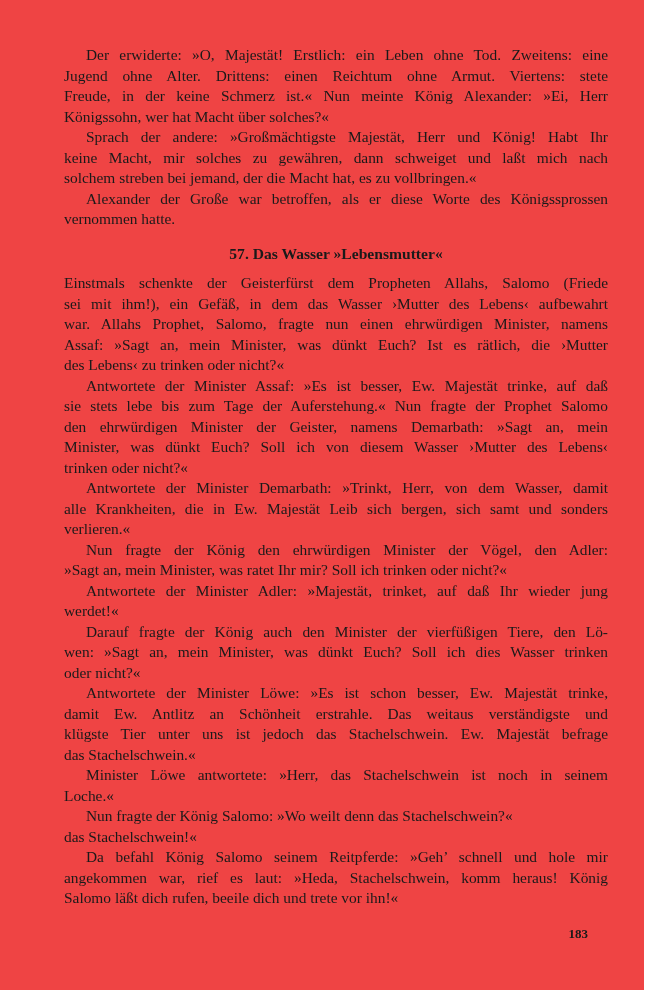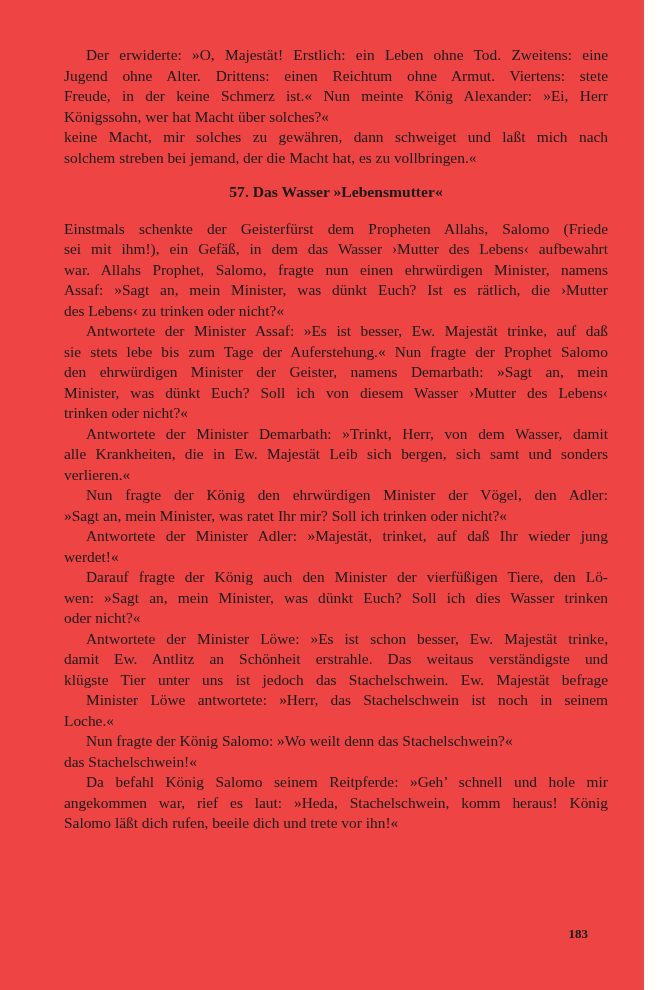--- a/index.html
+++ b/index.html
@@ -39,21 +39,21 @@
   .line.last {
     text-align: center;
     text-align-last: left;
   }
   .line.indent {
     padding-left: 22px;
   }
   .heading {
     height: 20.5px;
     margin-top: 14px;
-    margin-bottom: 16px;
+    margin-bottom: 9px;
     font-weight: bold;
     font-size: 15.6px;
     text-align: center;
     text-align-last: center;
   }
   .page-number {
     position: absolute;
     top: 926px;
     right: 56px;
     font-size: 13px;
@@ -67,22 +67,27 @@
 
 <div class="book-page">
   <div class="text-block">
       <div class="para">
         <div class="line indent">Der erwiderte: »O, Majestät! Erstlich: ein Leben ohne Tod. Zweitens: eine</div>
         <div class="line">Jugend ohne Alter. Drittens: einen Reichtum ohne Armut. Viertens: stete</div>
         <div class="line">Freude, in der keine Schmerz ist.« Nun meinte König Alexander: »Ei, Herr</div>
         <div class="line last">Königssohn, wer hat Macht über solches?«</div>
       </div>
       <div class="para">
+        <div class="line indent">Sprach der andere: »Großmächtigste Majestät, Herr und König! Habt Ihr</div>
         <div class="line">keine Macht, mir solches zu gewähren, dann schweiget und laßt mich nach</div>
         <div class="line last">solchem streben bei jemand, der die Macht hat, es zu vollbringen.«</div>
+      </div>
+      <div class="para">
+        <div class="line indent">Alexander der Große war betroffen, als er diese Worte des Königssprossen</div>
+        <div class="line last">vernommen hatte.</div>
       </div>
       <div class="heading">57. Das Wasser »Lebensmutter«</div>
       <div class="para">
         <div class="line">Einstmals schenkte der Geisterfürst dem Propheten Allahs, Salomo (Friede</div>
         <div class="line">sei mit ihm!), ein Gefäß, in dem das Wasser ›Mutter des Lebens‹ aufbewahrt</div>
         <div class="line">war. Allahs Prophet, Salomo, fragte nun einen ehrwürdigen Minister, namens</div>
         <div class="line">Assaf: »Sagt an, mein Minister, was dünkt Euch? Ist es rätlich, die ›Mutter</div>
         <div class="line last">des Lebens‹ zu trinken oder nicht?«</div>
       </div>
       <div class="para">
@@ -107,20 +112,21 @@
       </div>
       <div class="para">
         <div class="line indent">Darauf fragte der König auch den Minister der vierfüßigen Tiere, den Lö-</div>
         <div class="line">wen: »Sagt an, mein Minister, was dünkt Euch? Soll ich dies Wasser trinken</div>
         <div class="line last">oder nicht?«</div>
       </div>
       <div class="para">
         <div class="line indent">Antwortete der Minister Löwe: »Es ist schon besser, Ew. Majestät trinke,</div>
         <div class="line">damit Ew. Antlitz an Schönheit erstrahle. Das weitaus verständigste und</div>
         <div class="line">klügste Tier unter uns ist jedoch das Stachelschwein. Ew. Majestät befrage</div>
+        <div class="line last">das Stachelschwein.«</div>
       </div>
       <div class="para">
         <div class="line indent">Minister Löwe antwortete: »Herr, das Stachelschwein ist noch in seinem</div>
         <div class="line last">Loche.«</div>
       </div>
       <div class="para">
         <div class="line last indent">Nun fragte der König Salomo: »Wo weilt denn das Stachelschwein?«</div>
       </div>
       <div class="para">
         <div class="line last">das Stachelschwein!«</div>

